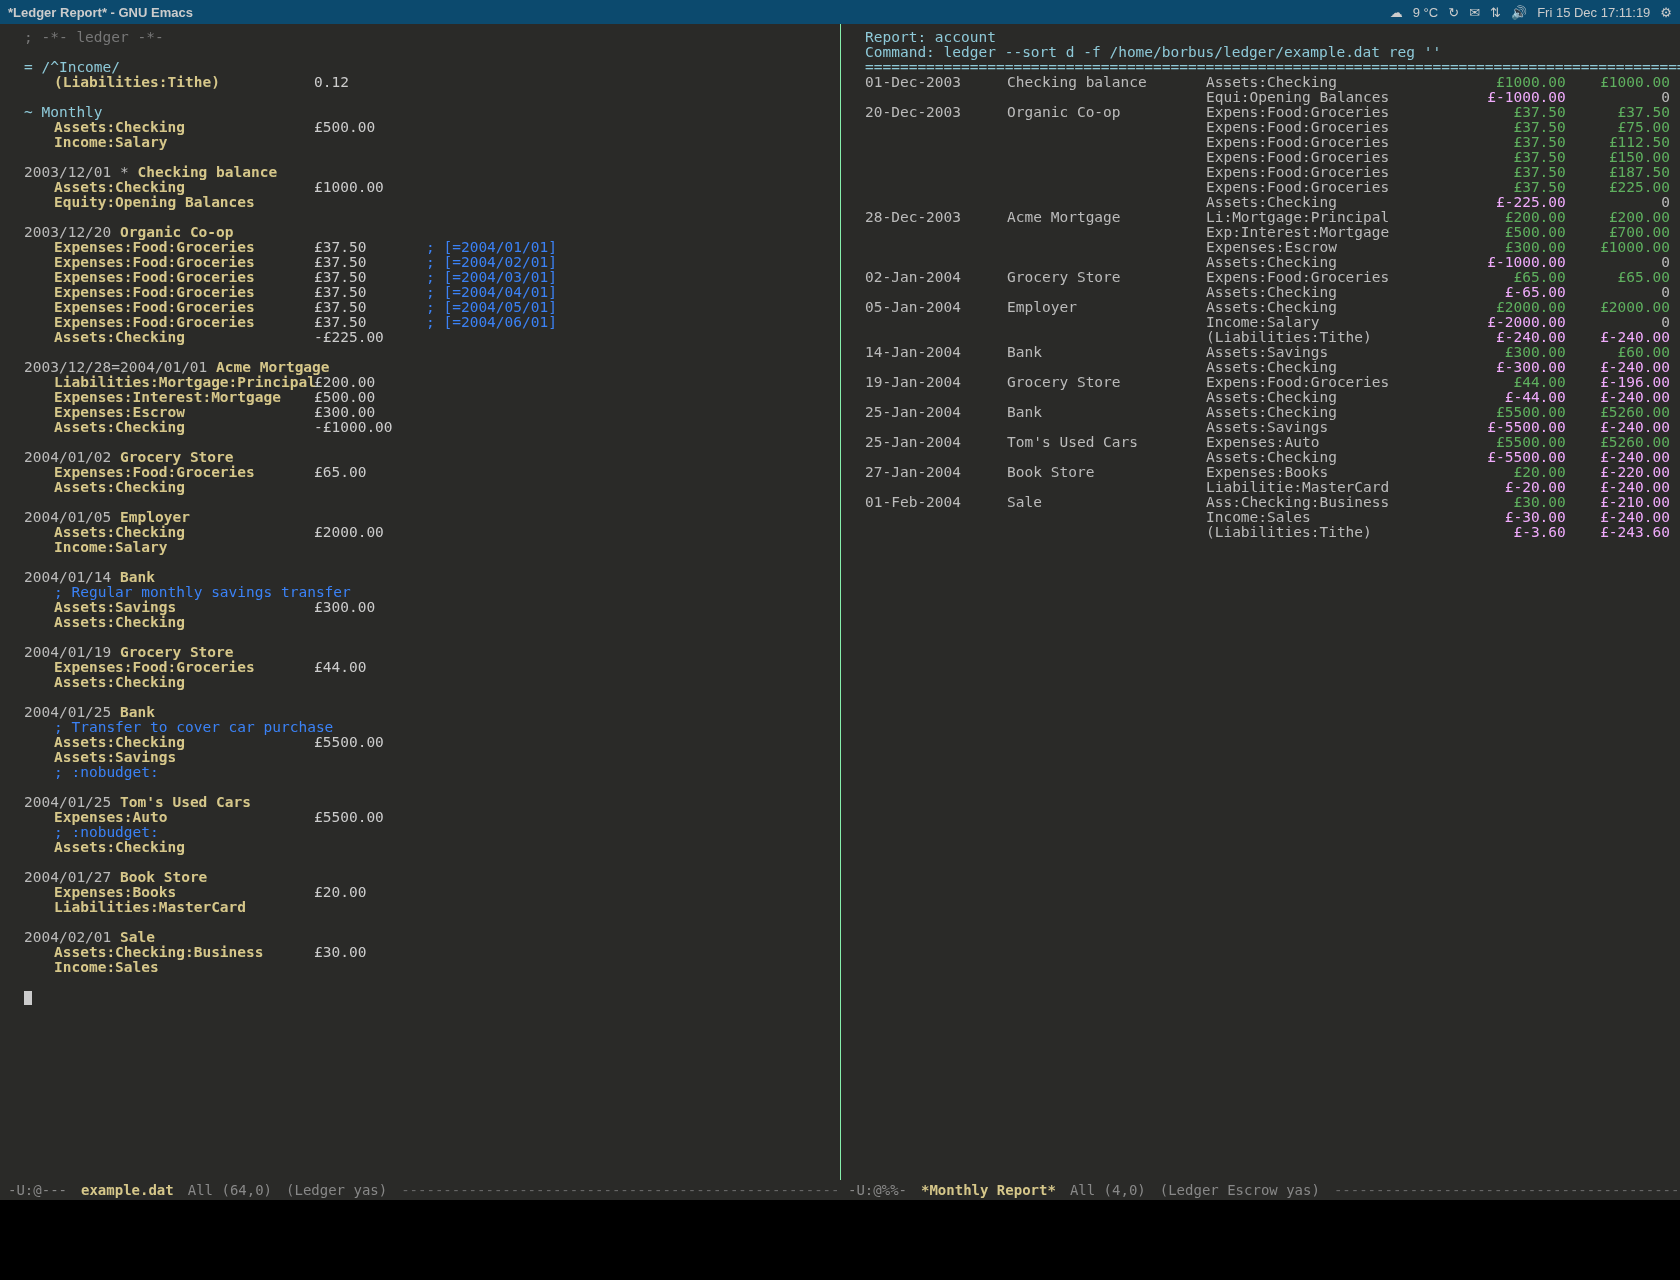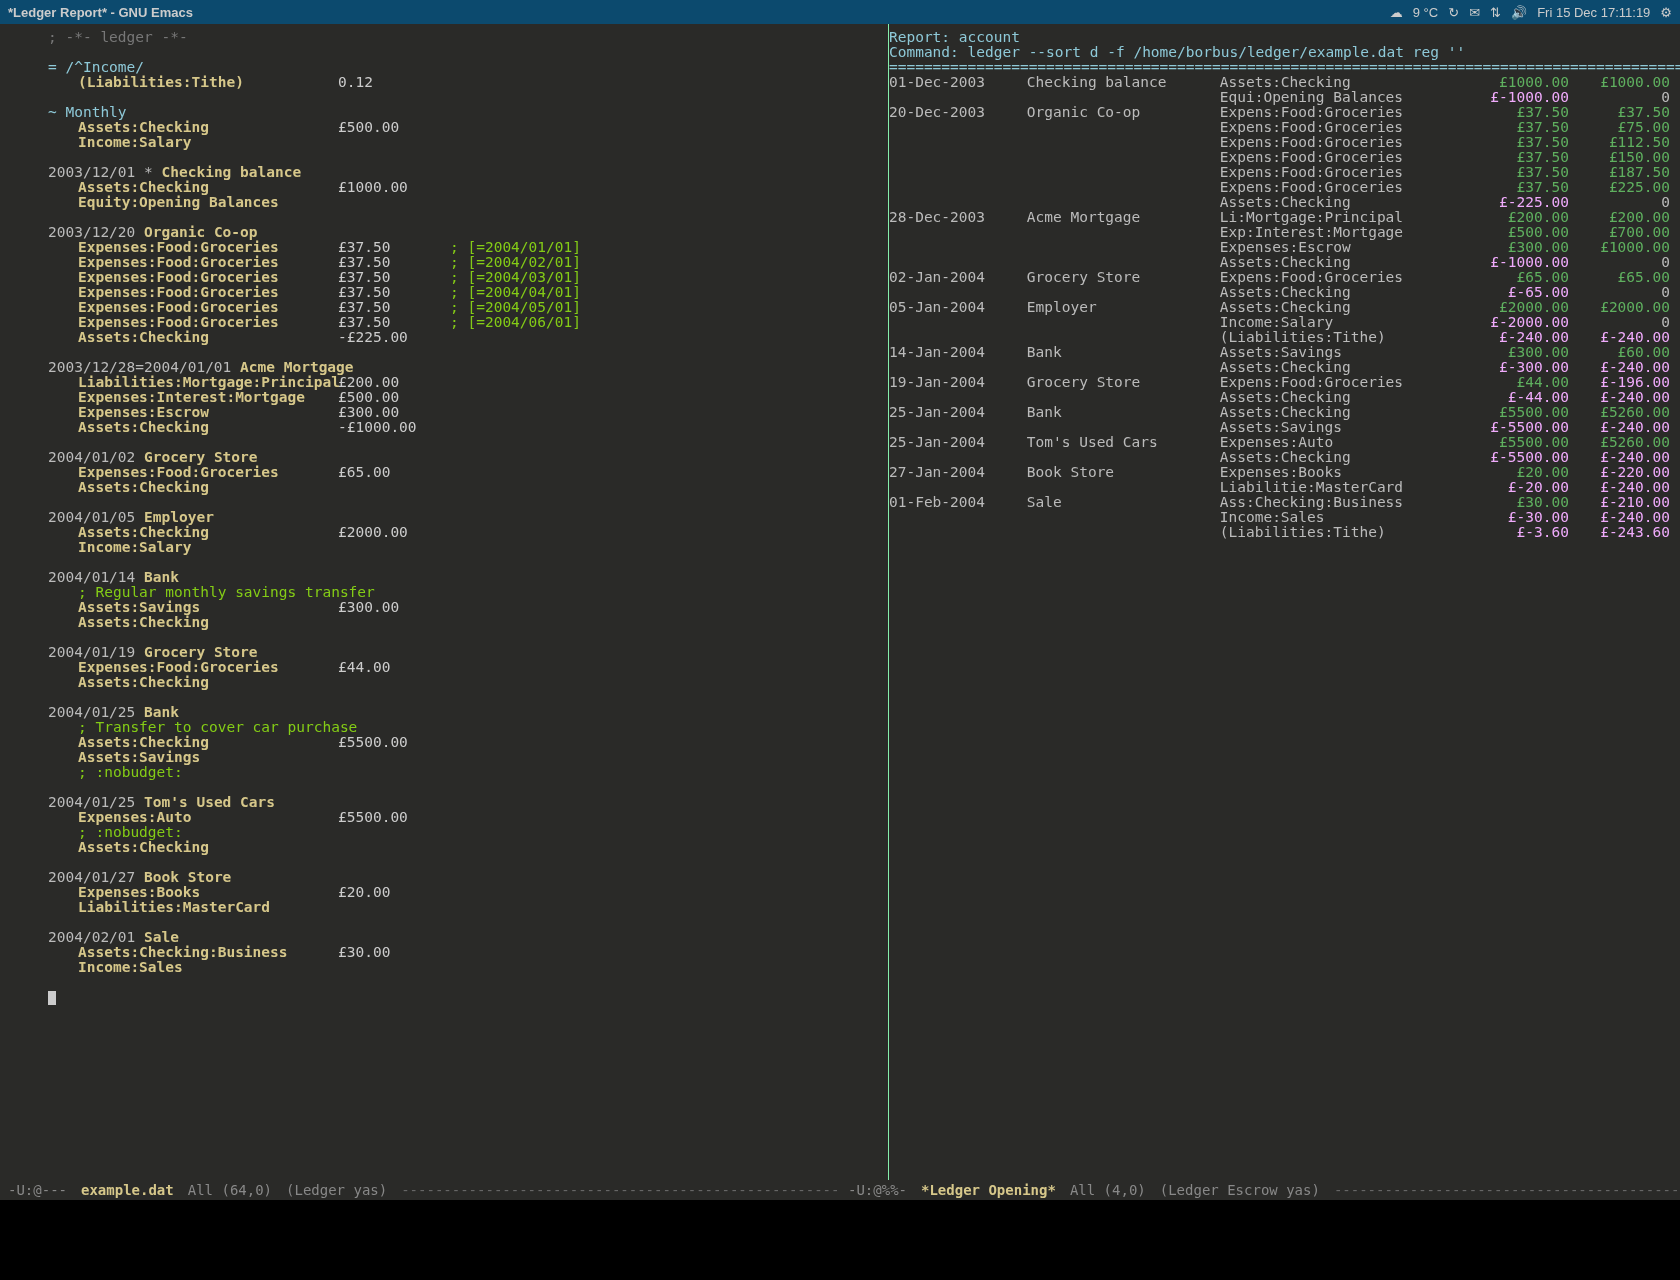--- a/index.html
+++ b/index.html
@@ -27,26 +27,25 @@
   .topbar .title { flex: 0 0 auto; font-weight: bold; }
   .topbar .spacer { flex: 1 1 auto; }
   .topbar .tray { display:flex; gap:10px; align-items:center;}
   .workspace {
     display: flex;
     height: calc(100% - 24px - 100px);
     background: #2a2a28;
   }
   .pane {
     flex: 1 1 50%;
-    padding: 6px 10px 0 0;
+    padding: 6px 10px 0 24px;
     box-sizing: border-box;
     overflow: hidden;
     white-space: pre;
     color: #ccc;
-    margin-left: 48px;
   }
   .pane.right { border-left: 1px solid #86efac; }
   .modeline-row {
     display:flex;
     background:#2a2a28;
     color:#888;
     height:20px;
     font-size:14px;
   }
   .modeline {
@@ -62,21 +61,21 @@
   .dashes { color:#666; letter-spacing:0px;}
   .bottomgap { height:80px; background:#000; }
 
   
   .cmt { color:#777; }
   .kw  { color:#8ec9d8; }
   .date { color:#bbb; }
   .payee { color:#d6c78a; font-weight:bold; }
   .acct  { color:#d6c78a; font-weight:bold; }
   .amt   { color:#ccc; }
-  .note  { color:#84cc16; }
+  .note  { color:#3b82f6; }
 
   
   .r-date { color:#bbb; }
   .r-desc { color:#bbb; }
   .r-acct { color:#bbb; }
   .r-pos  { color:#5fb05f; }
   .r-neg  { color:#f0abfc; }
   .r-zero { color:#bbb; }
   .hdr    { color:#8ec9d8; }
 
@@ -122,19 +121,19 @@
 <div class="modeline-row">
   <div class="modeline">
     <span>-U:@---</span>
     <span class="buf">example.dat</span>
     <span>All (64,0)</span>
     <span>(Ledger yas)</span>
     <span class="dashes">---------------------------------------------------------------------------</span>
   </div>
   <div class="modeline">
     <span>-U:@%%-</span>
-    <span class="buf">*Ledger Opening*</span>
+    <span class="buf">*Monthly Report*</span>
     <span>All (4,0)</span>
     <span>(Ledger Escrow yas)</span>
     <span class="dashes">---------------------------------------------------------------------------</span>
   </div>
 </div>
 <div class="bottomgap"></div>
 
 </body></html>

